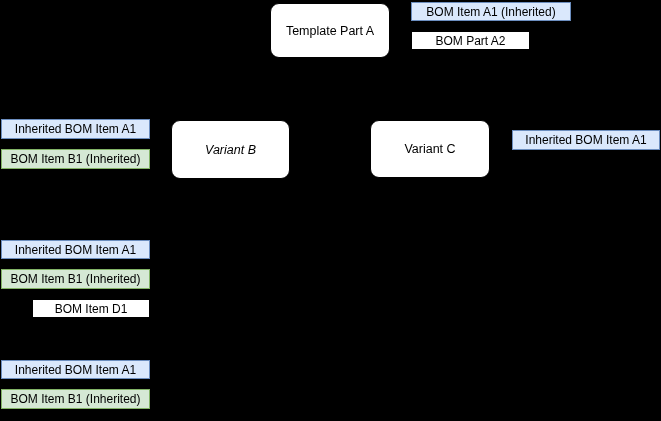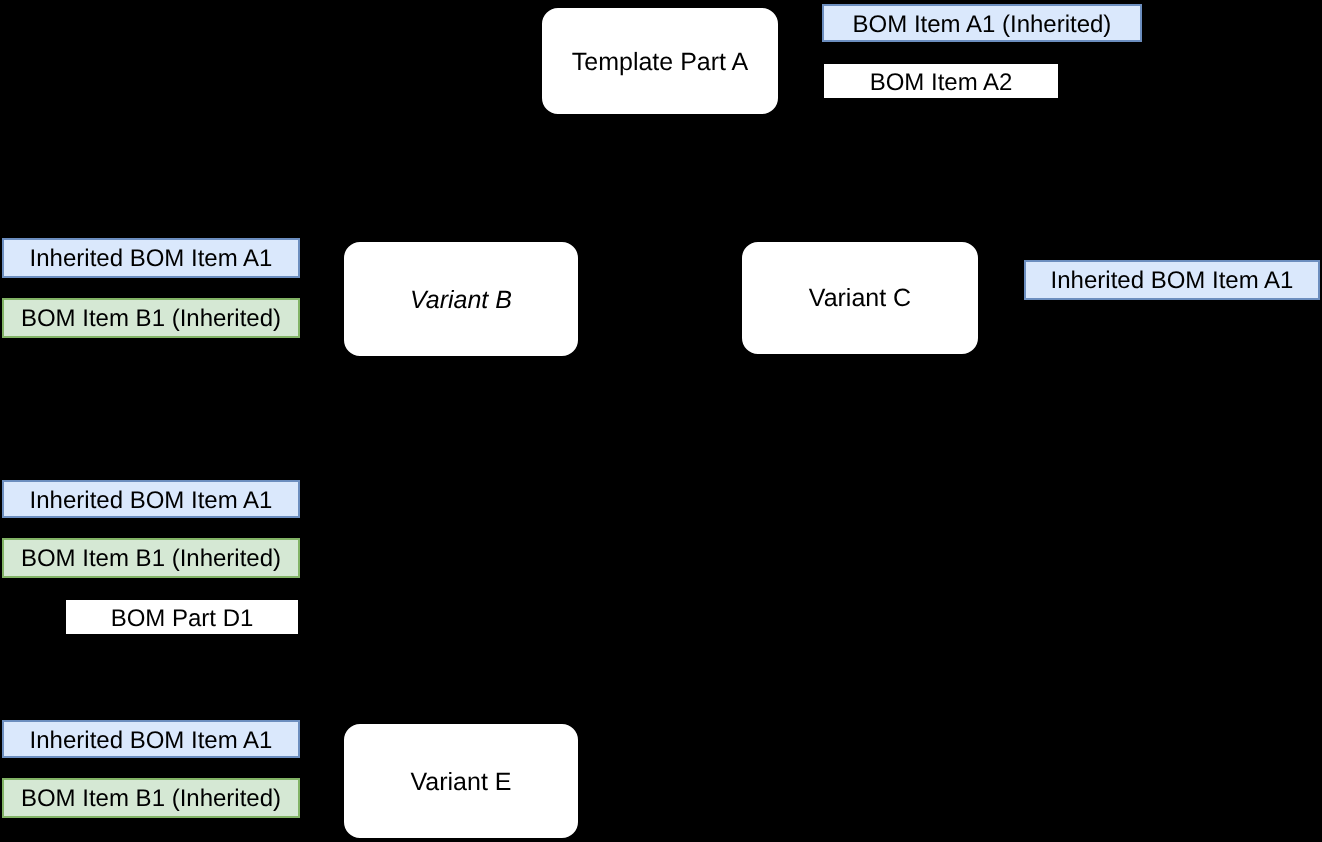--- a/index.html
+++ b/index.html
@@ -51,30 +51,29 @@
     border: 1px solid var(--white-border, #000);
   }
 </style>
 </head>
 <body>
 
 <div class="canvas">
 
   <div class="node" style="left:270px; top:3px; width:120px; height:55px;">Template Part A</div>
   <div class="tag blue" style="left:411px; top:2px; width:160px; height:19px;">BOM Item A1 (Inherited)</div>
-  <div class="tag plain" style="left:411px; top:31px; width:119px; height:19px;">BOM Item A2</div>
+  <div class="tag plain" style="left:411px; top:31px; width:119px; height:19px;">BOM Part A2</div>
 
   <div class="node" style="left:171px; top:120px; width:119px; height:59px;font-style:italic;">Variant B</div>
   <div class="tag blue" style="left:1px; top:119px; width:149px; height:20px;">Inherited BOM Item A1</div>
   <div class="tag green" style="left:1px; top:149px; width:149px; height:20px;">BOM Item B1 (Inherited)</div>
 
   <div class="node" style="left:370px; top:120px; width:120px; height:58px;">Variant C</div>
   <div class="tag blue" style="left:512px; top:130px; width:148px; height:20px;">Inherited BOM Item A1</div>
 
   <div class="tag blue" style="left:1px; top:240px; width:149px; height:19px;">Inherited BOM Item A1</div>
   <div class="tag green" style="left:1px; top:269px; width:149px; height:20px;">BOM Item B1 (Inherited)</div>
-  <div class="tag plain" style="left:32px; top:299px; width:118px; height:19px;">BOM Part D1</div>
+  <div class="tag plain" style="left:32px; top:299px; width:118px; height:19px;">BOM Item D1</div>
 
-  <div class="node" style="left:171px; top:361px; width:119px; height:59px;">Variant E</div>
   <div class="tag blue" style="left:1px; top:360px; width:149px; height:19px;">Inherited BOM Item A1</div>
   <div class="tag green" style="left:1px; top:389px; width:149px; height:20px;">BOM Item B1 (Inherited)</div>
 
 </div>
 
 </body></html>

